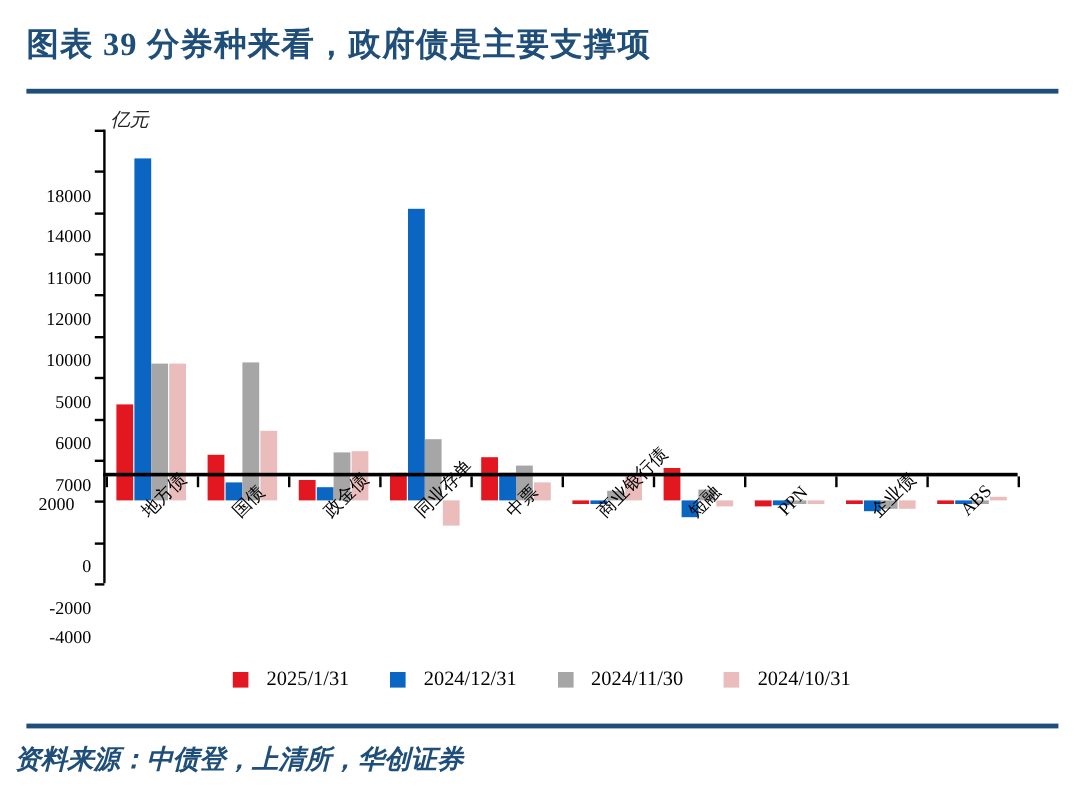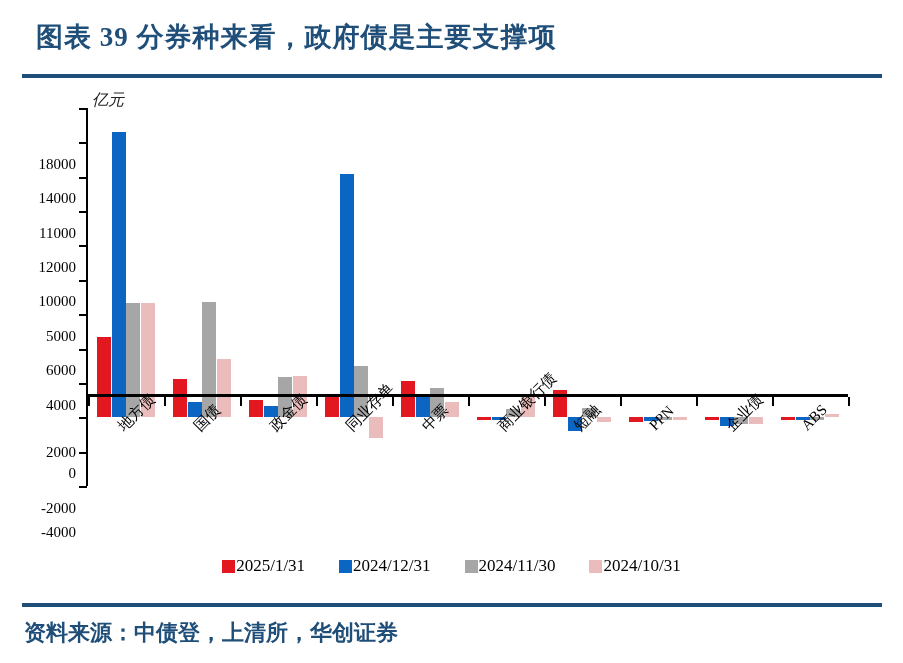--- a/index.html
+++ b/index.html
@@ -25,21 +25,21 @@
   .header {
     position: absolute;
     left: 0;
     top: 0;
     width: 903px;
     height: 74px;
     display: flex;
     align-items: center;
   }
   .title-text {
-    margin-left: 36px;
+    margin-left: 22px;
     font-family: "Liberation Serif", "DejaVu Serif", serif;
     font-size: 27px;
     font-weight: bold;
     color: #1F4E79;
     letter-spacing: 1px;
     white-space: nowrap;
   }
   .rule-top {
     position: absolute;
     left: 22px;
@@ -51,24 +51,25 @@
   .rule-bottom {
     position: absolute;
     left: 22px;
     top: 603px;
     width: 860px;
     height: 4px;
     background: #1F4E79;
   }
   .source {
     position: absolute;
-    left: 24px;
+    left: 12px;
     top: 618px;
     font-family: "Liberation Serif", "DejaVu Serif", serif;
     font-size: 22px;
+    font-style: italic;
     font-weight: bold;
     color: #1F4E79;
     white-space: nowrap;
   }
 
   
   .plot {
     position: absolute;
     left: 0;
     top: 88px;
@@ -169,21 +170,21 @@
     top: 468px;
     width: 903px;
     display: flex;
     justify-content: center;
     align-items: center;
     gap: 34px;
   }
   .legend-item {
     display: flex;
     align-items: center;
-    gap: 1px;
+    gap: 15px;
   }
   .legend-swatch {
     width: 13px;
     height: 13px;
   }
   .legend-text {
     font-family: "Liberation Serif", "DejaVu Serif", serif;
     font-size: 17px;
     color: #000;
   }
@@ -203,22 +204,22 @@
     <div class="unit-label">亿元</div>
 
     <div class="y-label-wrap" id="y-labels">
         <div class="y-tick-label" style="top: 20px;">18000</div>
         <div class="y-tick-label" style="top: 54.3636px;">14000</div>
         <div class="y-tick-label" style="top: 88.7273px;">11000</div>
         <div class="y-tick-label" style="top: 123.091px;">12000</div>
         <div class="y-tick-label" style="top: 157.455px;">10000</div>
         <div class="y-tick-label" style="top: 191.818px;">5000</div>
         <div class="y-tick-label" style="top: 226.182px;">6000</div>
-        <div class="y-tick-label" style="top: 260.545px;">4000</div>
-        <div class="y-tick-label" style="top: 308px;">2000</div>
+        <div class="y-tick-label" style="top: 260.545px;">7000</div>
+        <div class="y-tick-label" style="top: 277px; text-align: center;">2000</div>
         <div class="y-tick-label" style="top: 329.273px;">0</div>
         <div class="y-tick-label" style="top: 363.636px;">-2000</div>
         <div class="y-tick-label" style="top: 388px;">-4000</div>
       </div>
     <div id="y-ticks">
         <div class="y-tick" style="top: 20px;"></div>
         <div class="y-tick" style="top: 54.3636px;"></div>
         <div class="y-tick" style="top: 88.7273px;"></div>
         <div class="y-tick" style="top: 123.091px;"></div>
         <div class="y-tick" style="top: 157.455px;"></div>

